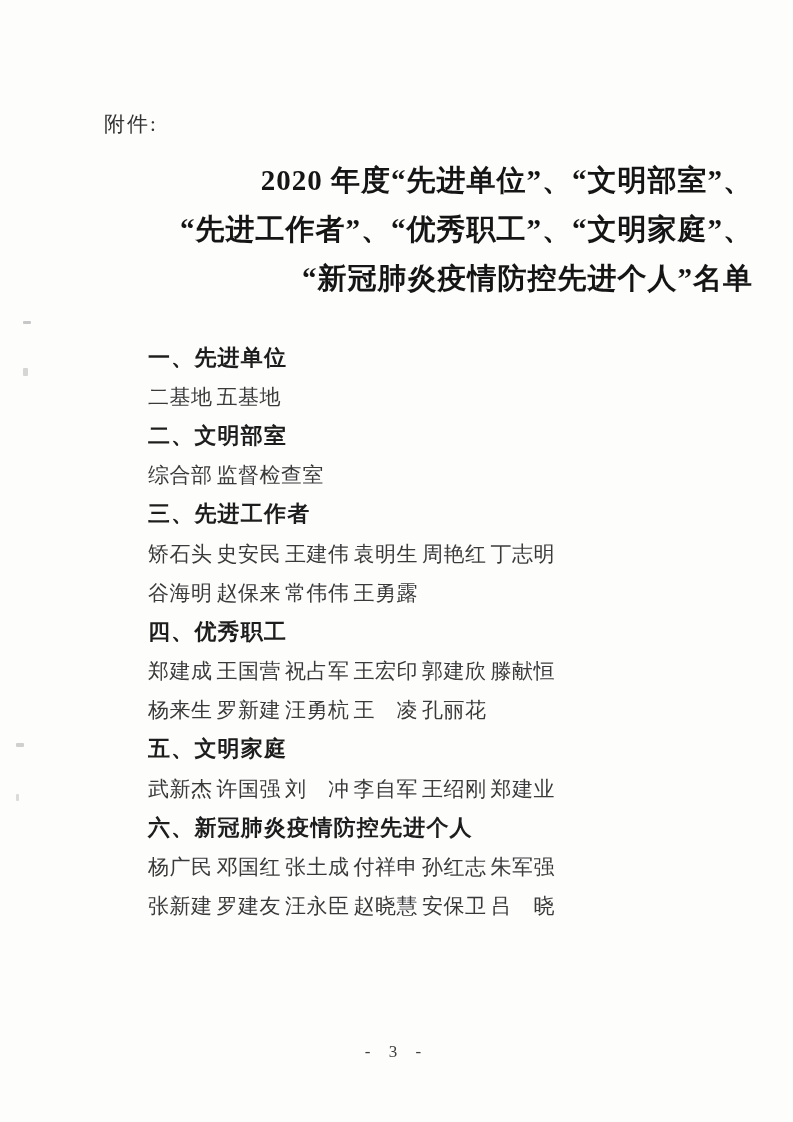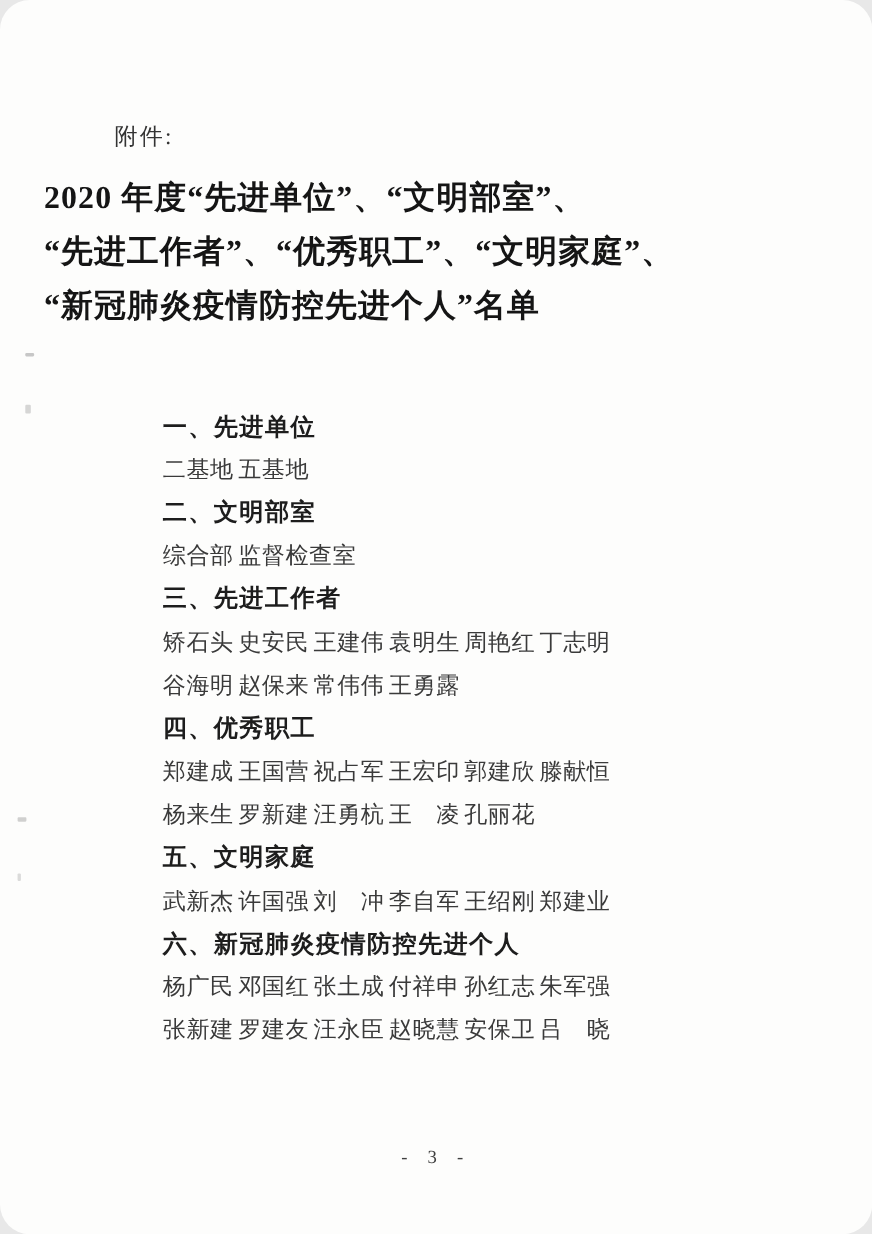--- a/index.html
+++ b/index.html
@@ -8,47 +8,46 @@
     background: #e8e8e8;
   }
   .page {
     position: relative;
     width: 793px;
     height: 1122px;
     background: #fdfdfc;
     overflow: hidden;
     color: #2b2b2b;
     font-family: "Liberation Serif", serif;
-    border-radius: 27px;
   }
   .attachment {
     position: absolute;
     left: 104px;
     top: 110px;
     font-size: 21px;
     letter-spacing: 2px;
     color: #333;
   }
   .title-block {
     position: absolute;
     top: 156px;
     left: 40px;
     right: 40px;
-    text-align: left;
+    text-align: right;
     font-size: 29px;
     font-weight: bold;
     color: #151515;
     line-height: 49px;
     letter-spacing: 1px;
     font-family: "Liberation Serif", serif;
   }
   .content {
     position: absolute;
     left: 148px;
-    top: 368px;
+    top: 338px;
     width: 560px;
   }
   .line {
     height: 39.2px;
     display: flex;
     align-items: center;
   }
   .heading {
     font-weight: bold;
     font-size: 22px;

